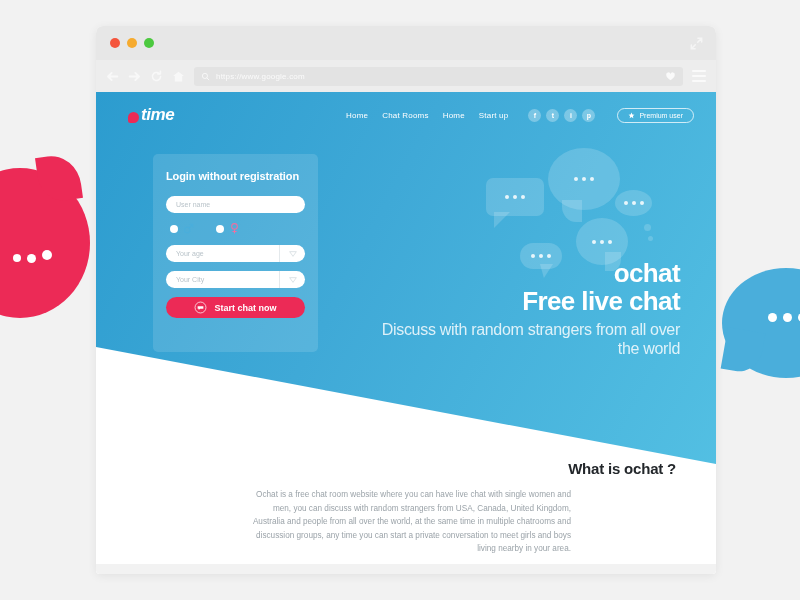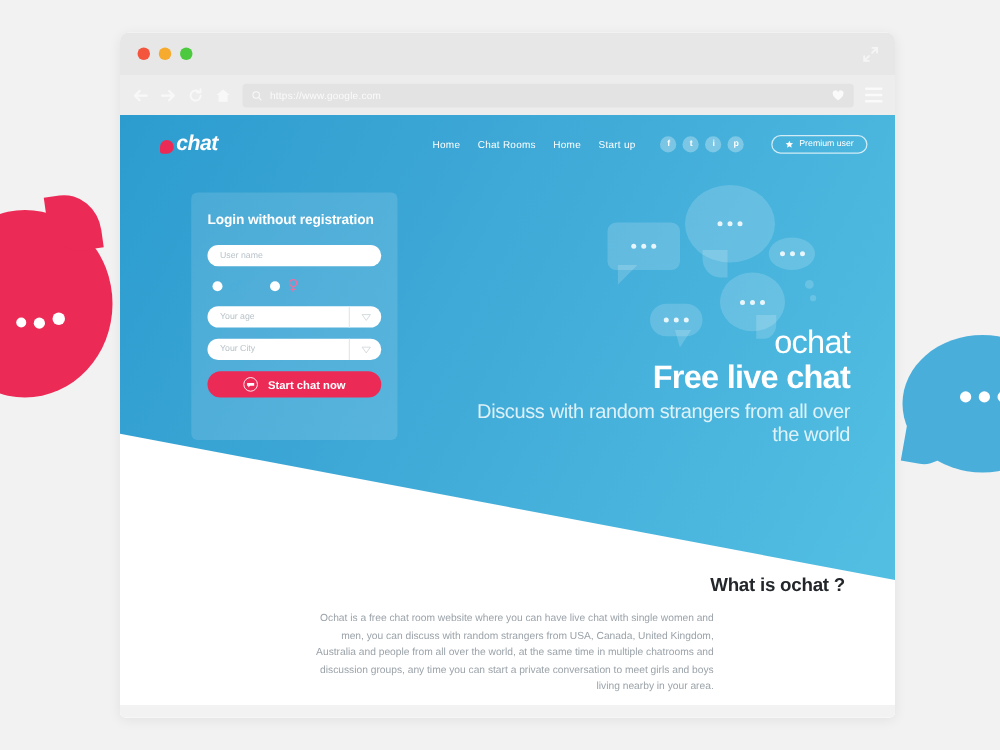--- a/index.html
+++ b/index.html
@@ -172,21 +172,21 @@
     margin-top: 4px; cursor: pointer;
   }
   .cta-icon { width: 13px; height: 13px; }
   .cta-label { color: #fff; font-size: 9px; font-weight: bold; }
 
   
   .hero-copy {
     position: absolute; right: 36px; top: 168px; width: 300px;
     text-align: right; z-index: 3; color: #fff;
   }
-  .h-line1 { font-size: 26px; font-weight: normal; line-height: 1.06; letter-spacing: -.6px; }
+  .h-line1 { font-size: 26px; font-weight: bold; line-height: 1.06; letter-spacing: -.6px; }
   .h-line2 { font-size: 26px; font-weight: bold; line-height: 1.06; letter-spacing: -.6px; }
   .h-sub   { margin-top: 6px; font-size: 16px; line-height: 1.18; color: rgba(255,255,255,.82); letter-spacing: -.3px; }
 
   
   .about { position: absolute; left: 0; right: 0; top: 368px; text-align: right; padding: 0 40px; }
   .about-title { font-size: 15px; font-weight: bold; color: #23272b; letter-spacing: -.2px; }
   .about-text {
     margin: 11px auto 0; max-width: 330px;
     font-size: 8.2px; line-height: 1.65; color: #9ba3a9;
   }
@@ -261,21 +261,21 @@
           <b></b>
       </div>
     </div>
 
     <div class="page">
       <div class="hero-clip"></div>
 
       <div class="site-header">
         <div class="logo">
           <span class="logo-o"></span>
-          <span class="logo-text">chat</span>
+          <span class="logo-text">time</span>
         </div>
 
         <nav class="nav">
           <a href="#">Home</a>
           <a href="#">Chat Rooms</a>
           <a href="#">Home</a>
           <a href="#">Start up</a>
 
           <div class="socials">
             <span class="soc">f</span>

